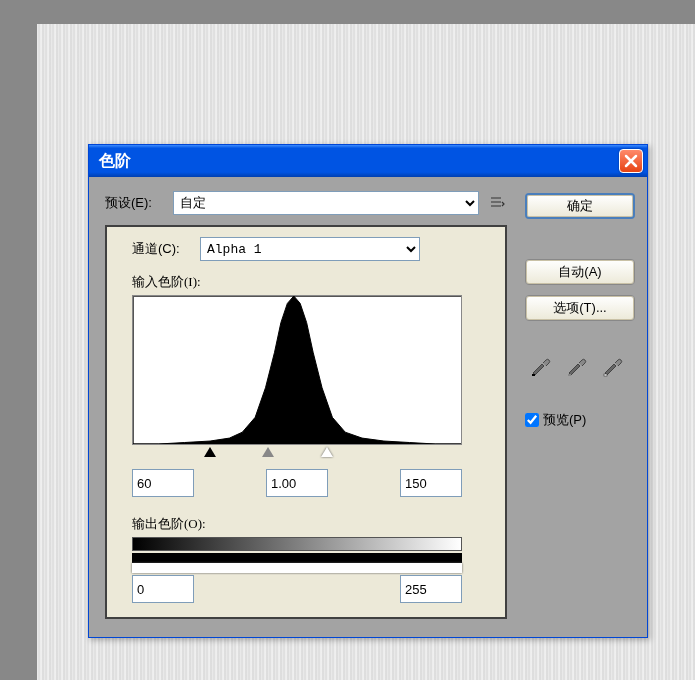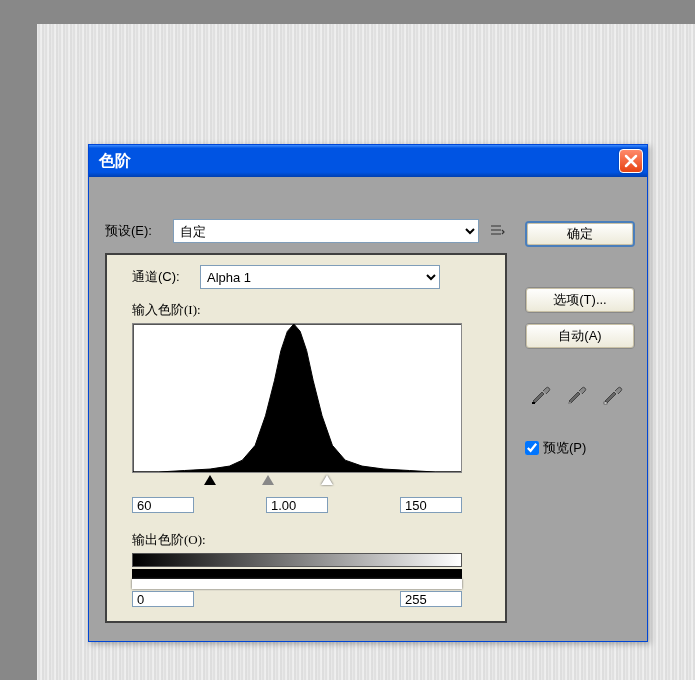--- a/index.html
+++ b/index.html
@@ -74,39 +74,38 @@
     border-radius: 4px;
     display: flex; align-items:center; justify-content:center;
     box-shadow: 0 0 2px rgba(0,0,0,0.4);
     cursor: pointer;
   }
   .closebtn svg { width: 14px; height: 14px; }
   .dlg-body {
     padding: 14px 12px 18px 16px;
     display: flex;
     gap: 18px;
-    margin-top: 28px;
   }
   .col-left { flex: 1; }
   .col-right { width: 110px; display:flex; flex-direction:column; align-items:stretch; gap:10px; padding-top:2px;}
   .row { display:flex; align-items:center; gap:8px; margin-bottom:10px;}
   .preset-row .label { min-width:60px; }
   .preset-row select { flex:1; height:24px; background:#fff; border:1px solid #7f9db9;}
   .preset-glyph {
     width:20px; height:20px; display:flex; align-items:center; justify-content:center;
   }
   .preset-glyph svg { width:16px; height:16px; stroke:#333; fill:none;}
   .fieldset {
     border: 2px solid #404040;
     padding: 10px 12px 14px 25px;
     background: #ece9d8;
   }
   .channel-row { display:flex; align-items:center; gap:8px; margin-bottom:12px;}
   .channel-row .label { min-width:60px; }
-  .channel-row select { width: 240px; height:24px; background:#fff; border:1px solid #7f9db9;}
+  .channel-row select { width: 220px; height:24px; background:#fff; border:1px solid #7f9db9;}
   .sect-label { margin-bottom:4px;font-family:Liberation Serif, serif; }
   .hist-box {
     width: 330px;
     height: 150px;
     background: #fff;
     border: 1px solid #888;
     box-shadow: inset 1px 1px 0 #555;
     position: relative;
     margin-bottom: 2px;
   }
@@ -120,21 +119,21 @@
   .slider-track .tri {
     position:absolute; top:0; width:0; height:0;
     border-left:6px solid transparent;
     border-right:6px solid transparent;
   }
   .tri.black { border-bottom:10px solid #000; left: 72px; }
   .tri.gray  { border-bottom:10px solid #888; left: 130px; }
   .tri.white { border-bottom:10px solid #fff; left: 189px; filter: drop-shadow(0 0 1px #555);}
   .triple-inputs { width:330px; display:flex; justify-content:space-between; margin-bottom:18px;}
   .triple-inputs input, .dual-inputs input {
-    width:62px; height:16px; border:1px solid #7f9db9; background:#fff;
+    width:62px; height:28px; border:1px solid #7f9db9; background:#fff;
     text-align:left; padding:2px 4px; font-family:inherit; font-size:13px;
   }
   .output-ramp {
     width:330px; height:14px;
     background: linear-gradient(to right, #000, #fff);
     border:1px solid #555;
     margin-bottom:2px;
   }
   .out-slider { width:330px; height:14px; position:relative; margin-bottom:8px;}
   .out-slider .tri.black { left:-4px; }
@@ -149,21 +148,21 @@
     cursor:pointer;
     box-shadow: 0 0 0 1px #c9c1a6 inset;
   }
   .btn.primary { border:2px solid #4a7ebb; }
   .eyedroppers { display:flex; gap:10px; margin-top:20px; margin-bottom:20px; justify-content:flex-start; padding-left:2px;}
   .eyedroppers .dropper { width:26px; height:26px; display:flex; align-items:flex-end; justify-content:center; cursor:pointer;}
   .eyedroppers svg { width:22px; height:22px; }
   .preview-row { display:flex; align-items:center; gap:4px; margin-top:4px;}
   .preview-row input[type=checkbox]{ width:14px; height:14px; }
   input[type=checkbox]{ margin:0; }
-  select { font-family:Liberation Sans, sans-serif; font-size:13px; padding:1px 2px; }
+  select { font-family:Liberation Mono, monospace; font-size:13px; padding:1px 2px; }
 </style>
 </head>
 <body>
 
 <div class="canvas-bg"></div>
 <div class="wm">GX / 网<small>system.com</small></div>
 
 <div class="dialog">
   <div class="titlebar">
     <span class="title">色阶</span>
@@ -223,22 +222,22 @@
         <div class="dual-inputs">
           <input type="text" value="0" style="">
           <input type="text" value="255" style="">
         </div>
       </div>
     </div>
 
     <div class="col-right">
       <button class="btn primary">确定</button>
       <div style="height:20px"></div>
+      <button class="btn">自动(A)</button>
       <button class="btn">选项(T)...</button>
-      <button class="btn">自动(A)</button>
 
       <div class="eyedroppers">
         <div class="dropper">
           <svg viewBox="0 0 22 22">
             <path d="M4 18 L13 9 L15 11 L6 20 Z" fill="#666" stroke="#333" stroke-width="0.8"></path>
             <path d="M14 8 l3-3 a2 2 0 0 1 3 3 l-3 3" fill="#888" stroke="#333" stroke-width="0.8"></path>
             <rect x="3" y="19" width="3" height="2" fill="#000"></rect>
           </svg>
         </div>
         <div class="dropper">

